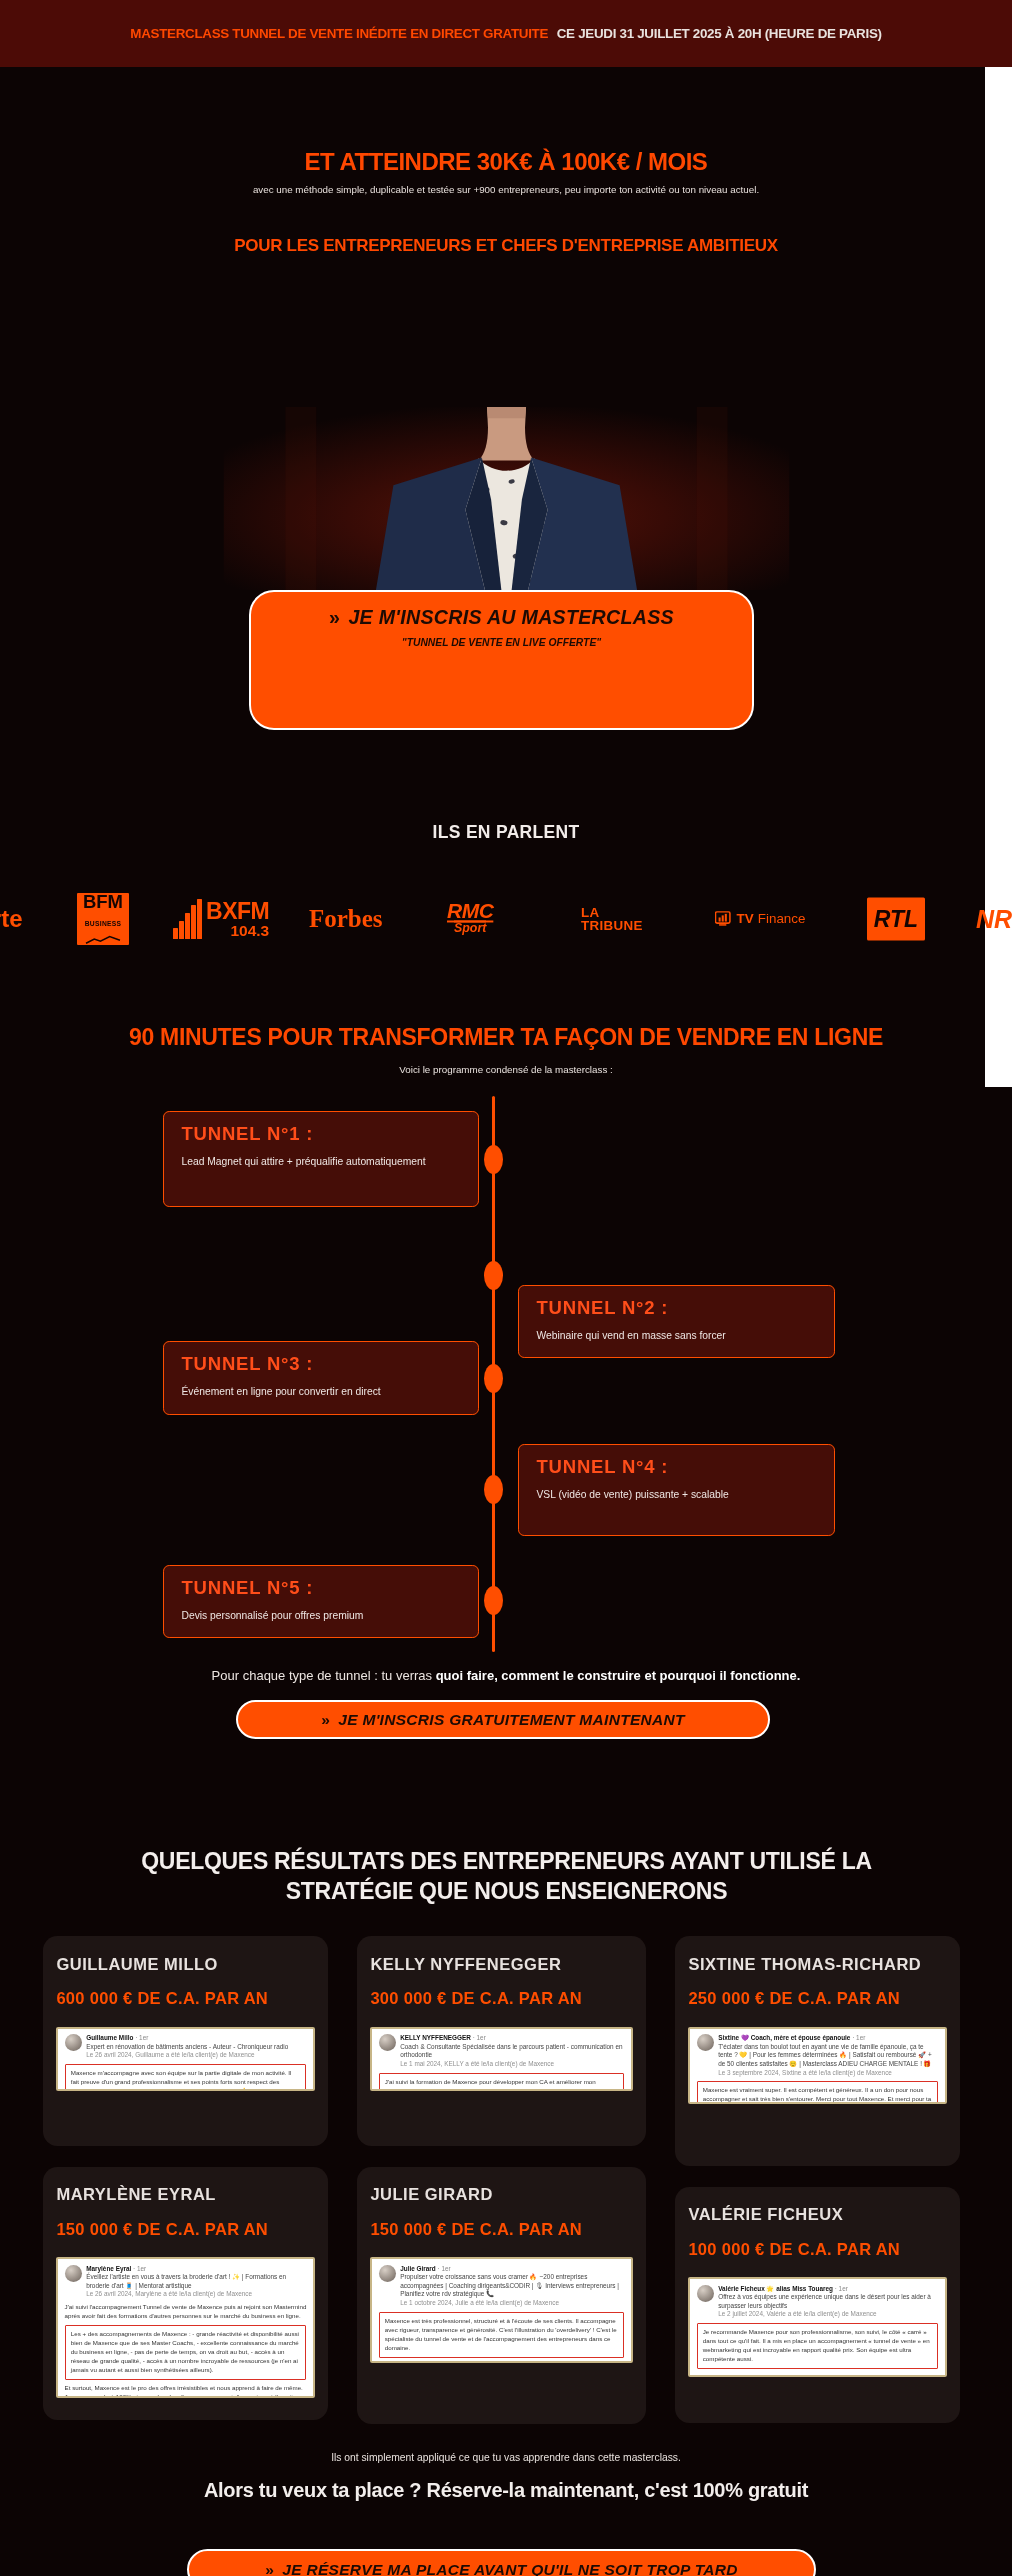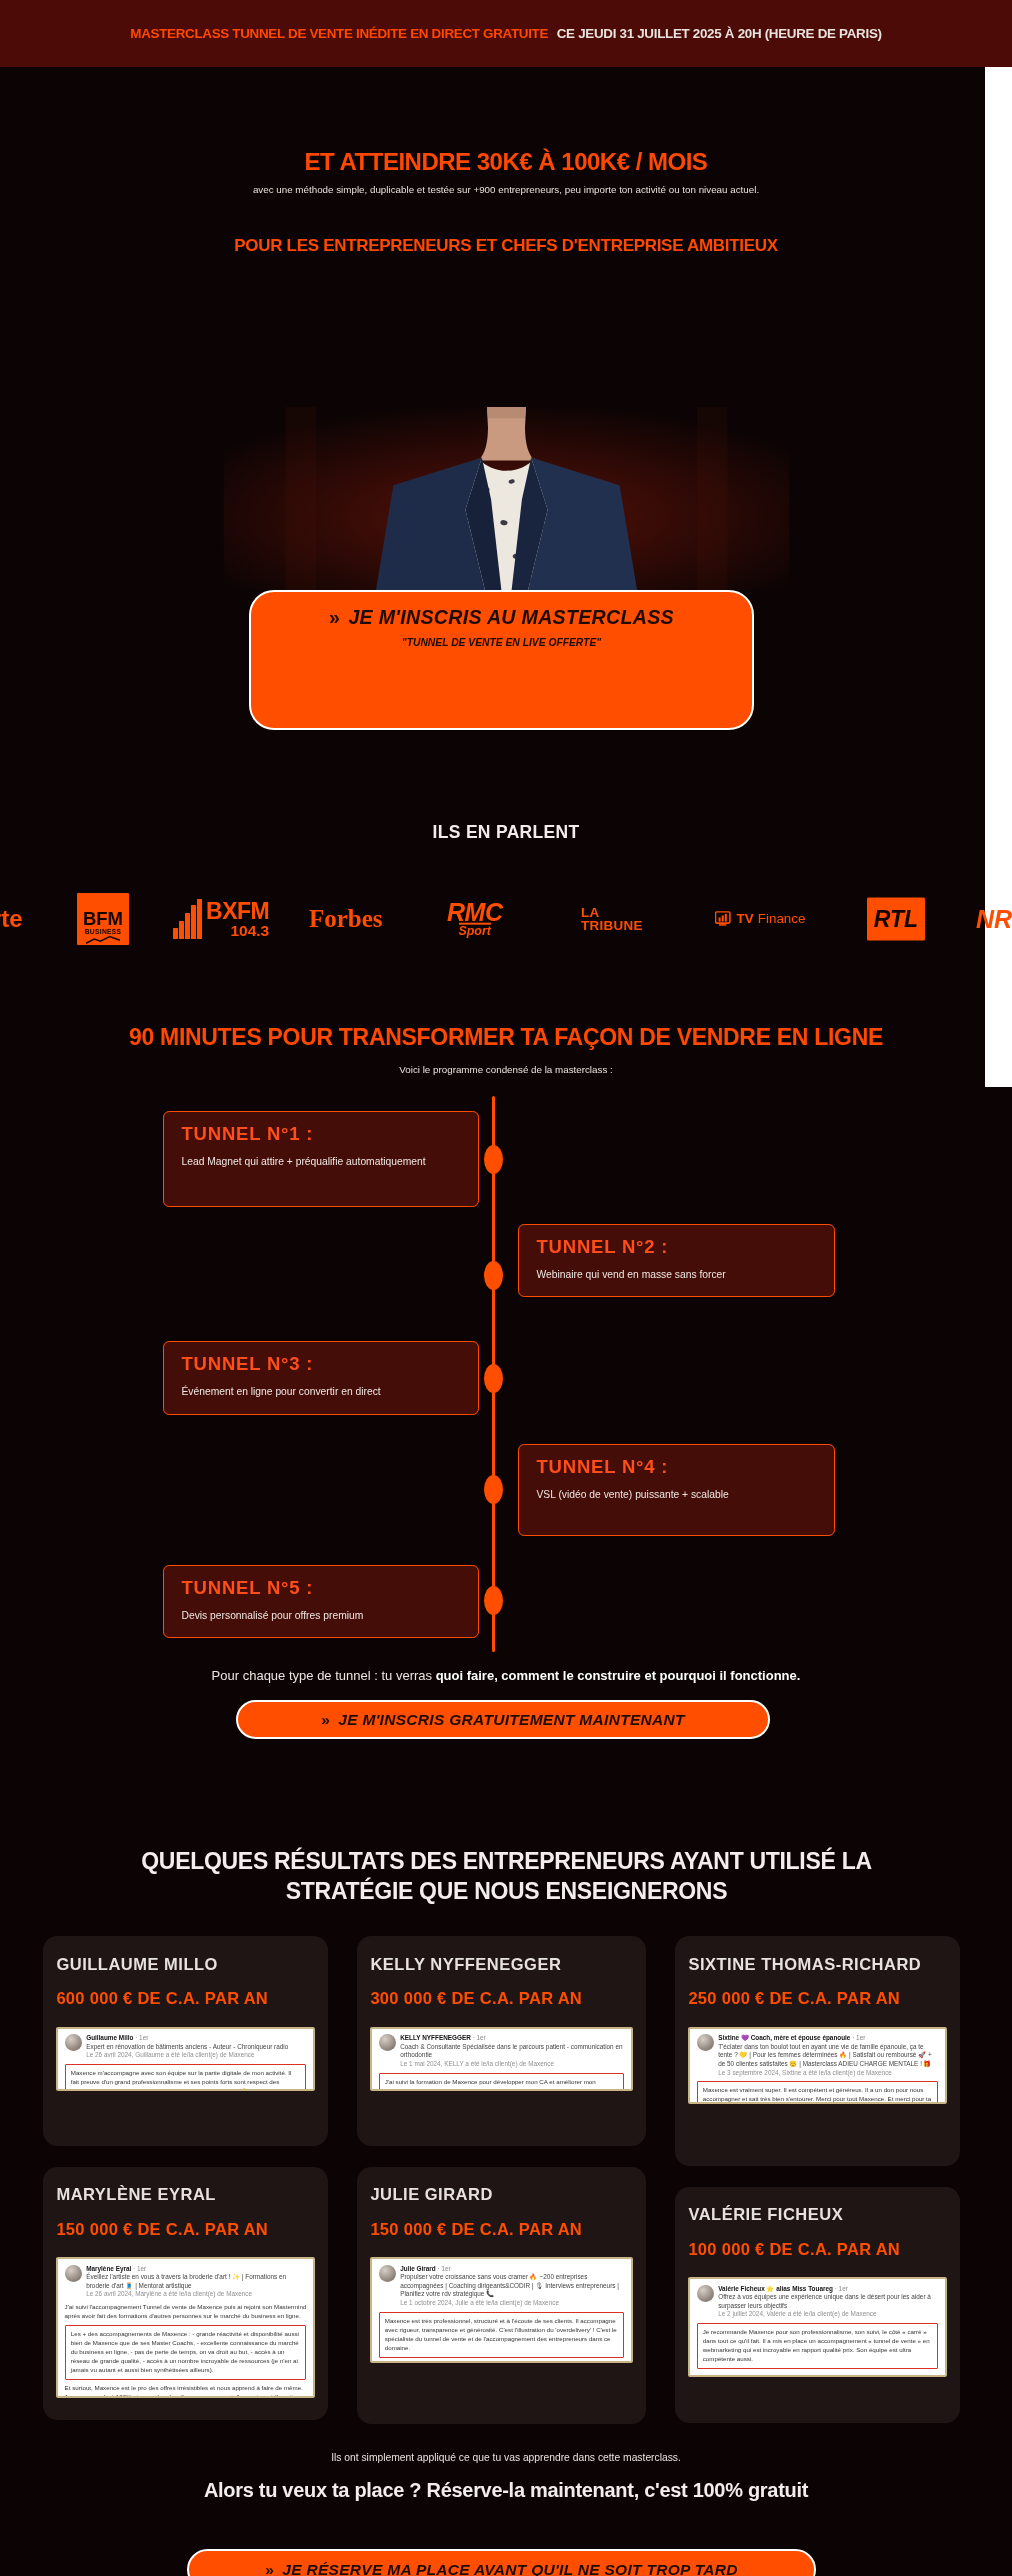--- a/index.html
+++ b/index.html
@@ -30,32 +30,32 @@
   .cta-hero .mainrow{font-size:19.6px;}
   .cta-hero .sub{margin-top:7.2px;font-size:10.3px;font-style:italic;font-weight:600;}
   .chev{font-weight:700;font-style:normal;}
 
   
   .press-heading{top:822px;font-size:17.5px;font-weight:700;color:#f2ecea;letter-spacing:0.3px;}
   .marquee{top:890px;left:0;width:1012px;height:57px;z-index:3;}
   .logo{position:absolute;top:50%;transform:translateY(-50%);color:#ff4e00;white-space:nowrap;}
   .logo-rte{left:-8.2px;font-size:24px;font-weight:800;}
   .logo-bfm{left:77px;}
-  .bfm-box{background:#ff4e00;color:#140503;width:52px;height:52px;display:flex;flex-direction:column;align-items:center;justify-content:flex-end;border-radius:1px;}
+  .bfm-box{background:#ff4e00;color:#140503;width:52px;height:52px;display:flex;flex-direction:column;align-items:center;justify-content:space-between;border-radius:1px;}
   .bfm-box .l1{font-size:18.5px;font-weight:800;line-height:1;}
   .bfm-box .l2{font-size:6.7px;font-weight:800;letter-spacing:0.3px;}
   .logo-bxfm{left:173px;display:flex;align-items:flex-end;gap:4.1px;}
   .eq{display:flex;align-items:flex-end;gap:1.5px;height:40px;}
   .eq i{display:block;width:4.6px;background:#ff4e00;border-radius:0.5px;}
   .bx-col{display:flex;flex-direction:column;align-items:flex-start;line-height:1;}
   .bx-col .l1{font-size:23px;font-weight:700;letter-spacing:-0.5px;}
   .bx-col .l2{font-size:15.5px;font-weight:800;align-self:flex-end;}
   .logo-forbes{left:309px;font-family:"Liberation Serif",serif;font-size:25px;font-weight:700;}
   .logo-rmc{left:447px;text-align:center;line-height:0.9;}
-  .logo-rmc .l1{font-size:25px;font-weight:800;font-style:italic;letter-spacing:-0.5px;}
+  .logo-rmc .l1{font-size:21px;font-weight:800;font-style:italic;letter-spacing:-0.5px;text-decoration:underline;}
   .logo-rmc .l2{font-size:12.4px;font-weight:800;font-style:italic;border-top:2.1px solid #ff4e00;display:inline-block;padding-top:1px;}
   .logo-tribune{left:581px;line-height:1.0;}
   .logo-tribune .l1,.logo-tribune .l2{font-size:13.4px;font-weight:800;letter-spacing:0.3px;}
   .logo-tvf{left:715px;display:flex;align-items:center;gap:4.1px;}
   .logo-tvf .l1{font-size:13.4px;font-weight:800;}
   .logo-tvf .l2{font-size:13.4px;font-weight:400;}
   .logo-rtl{left:867px;}
   .rtl-box{background:#ff4e00;color:#140503;width:58px;height:43px;display:flex;align-items:center;justify-content:center;font-size:23px;font-weight:800;font-style:italic;border-radius:1.5px;}
   .logo-nrj{left:976px;font-size:25px;font-weight:800;font-style:italic;}
 
@@ -63,21 +63,21 @@
   .prog-heading{top:1024px;font-size:23px;font-weight:700;color:#ff4800;letter-spacing:-0.3px;}
   .prog-sub{top:1064px;font-size:9.8px;color:#eae3df;}
   .tl-line{top:1096px;left:492px;width:2.6px;height:556px;background:#ff4e00;border-radius:1.5px;}
   .tl-dot{left:484px;width:19px;height:29px;background:#ff4e00;border-radius:50%;}
   .tcard{background:#450d07;border:1px solid #ff4e00;border-radius:6.2px;box-sizing:border-box;padding:11.3px 17.5px;}
   .tcard .tt{font-size:18.5px;font-weight:800;color:#ff4e1a;letter-spacing:0.8px;margin-bottom:5.2px;}
   .tcard .tx{font-size:10.3px;color:#efe7e4;line-height:2.3;}
   .tleft{left:163px;width:316px;}
   .tright{left:518px;width:317px;}
   .t1{top:1111px;height:96px;}
-  .t2{top:1224px;height:73px;}
+  .t2{top:1285px;height:73px;}
   .t3{top:1341px;height:74px;}
   .t4{top:1444px;height:92px;}
   .t5{top:1565px;height:73px;}
   .prog-note{top:1668px;font-size:13px;color:#ece5e1;}
   .prog-note b{color:#ffffff;}
   .cta-line{justify-content:center;}
   .cta-prog{top:1700px;left:236px;width:534px;height:39px;}
   .cta-prog .mainrow{font-size:15.5px;}
   .cta-res{top:2549px;left:187px;width:629px;height:41px;}
   .cta-res .mainrow{font-size:15.5px;}

